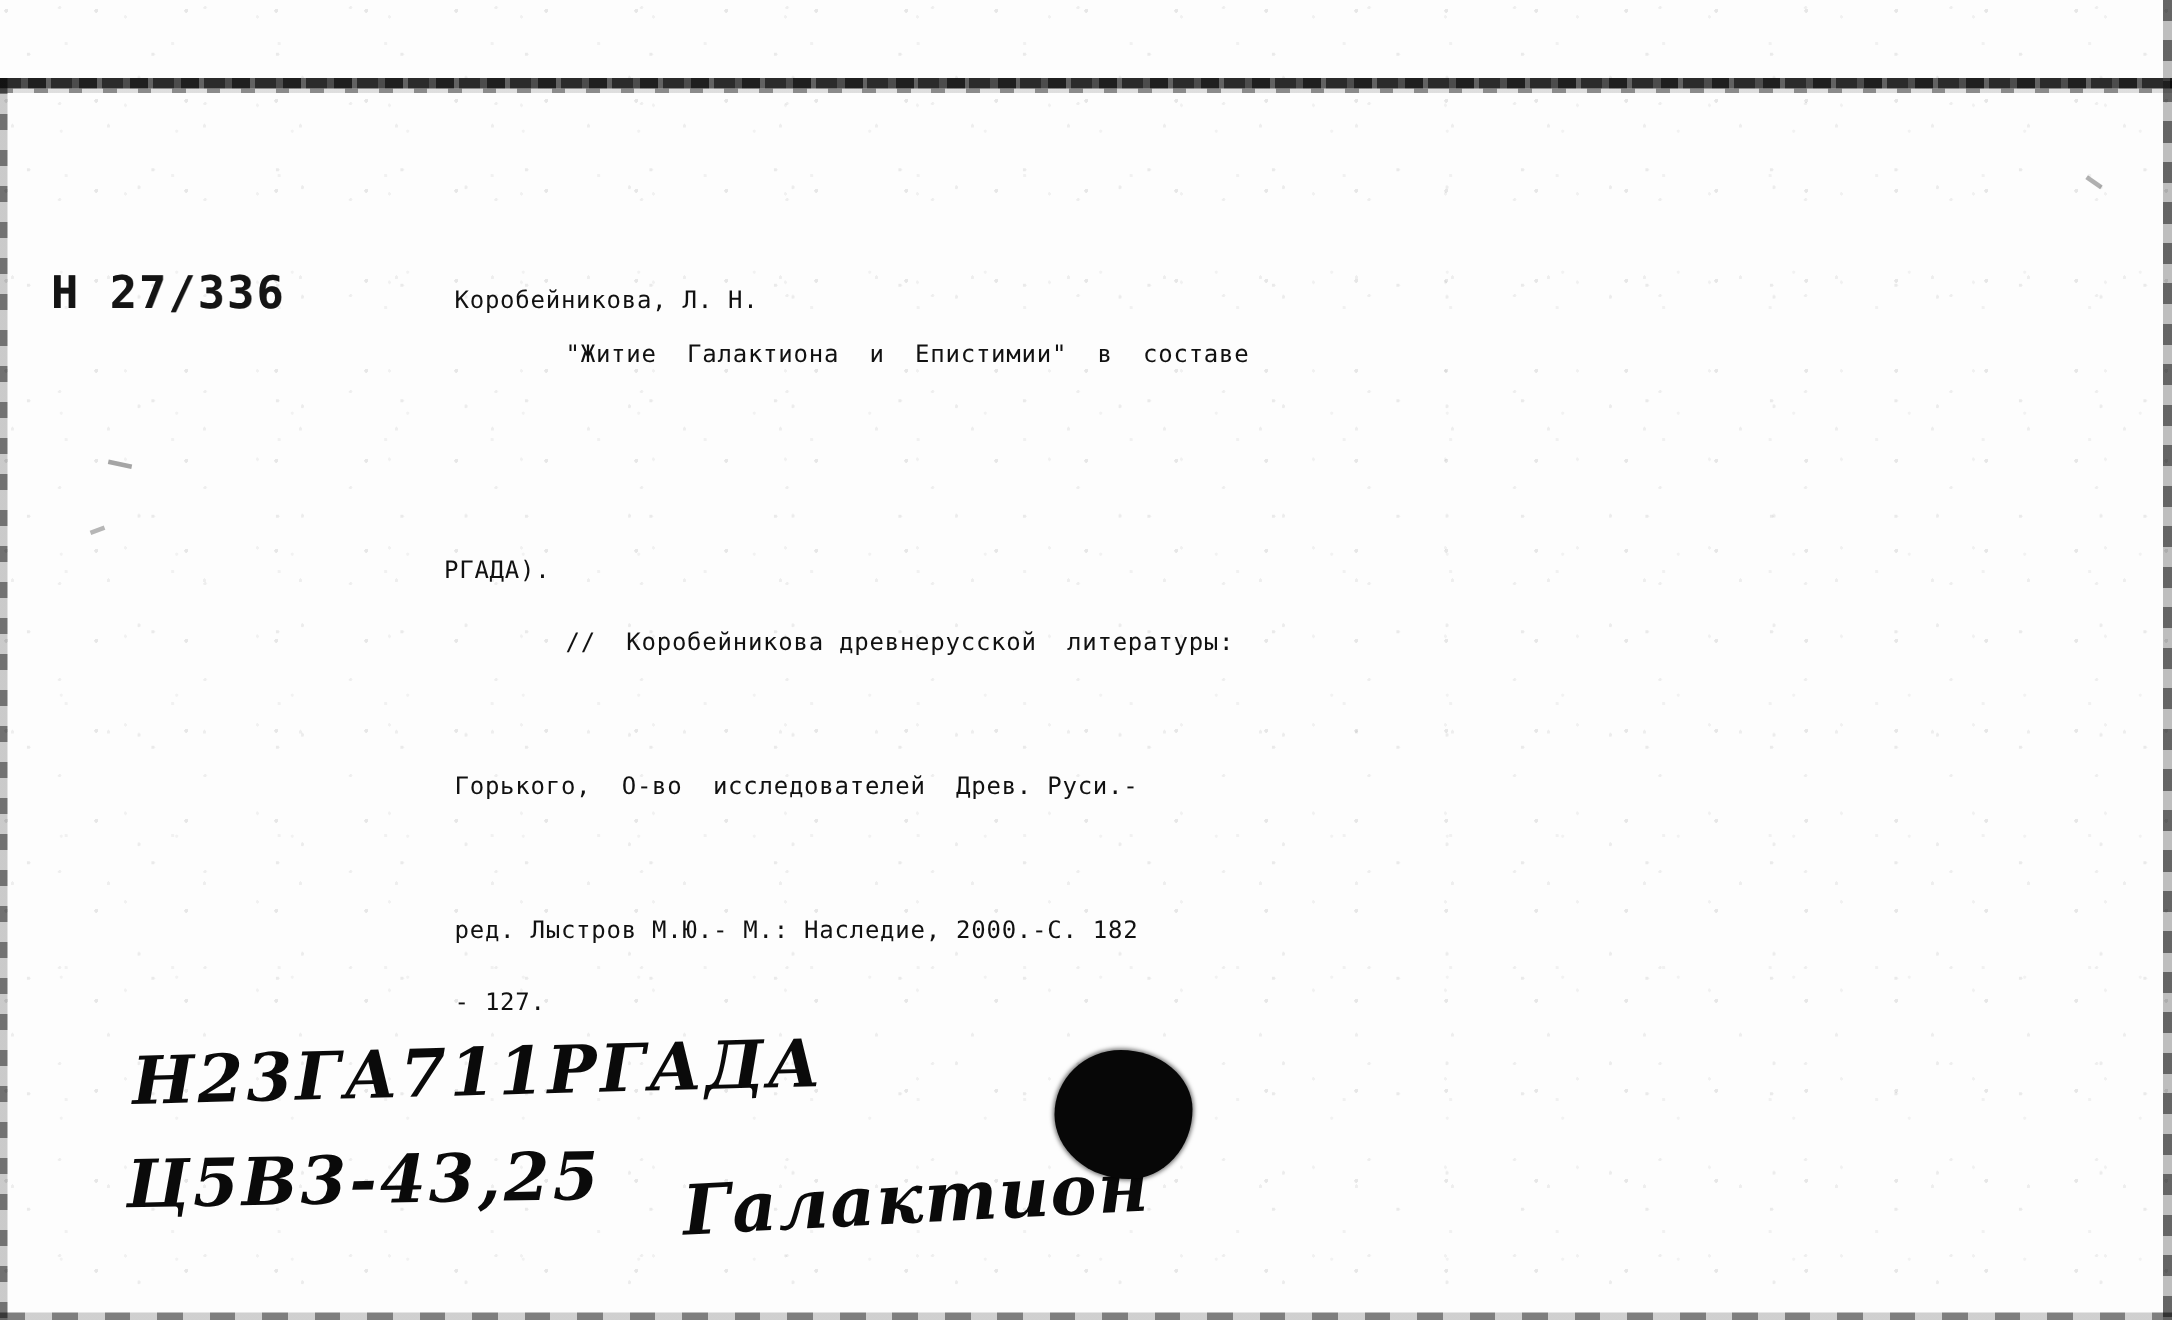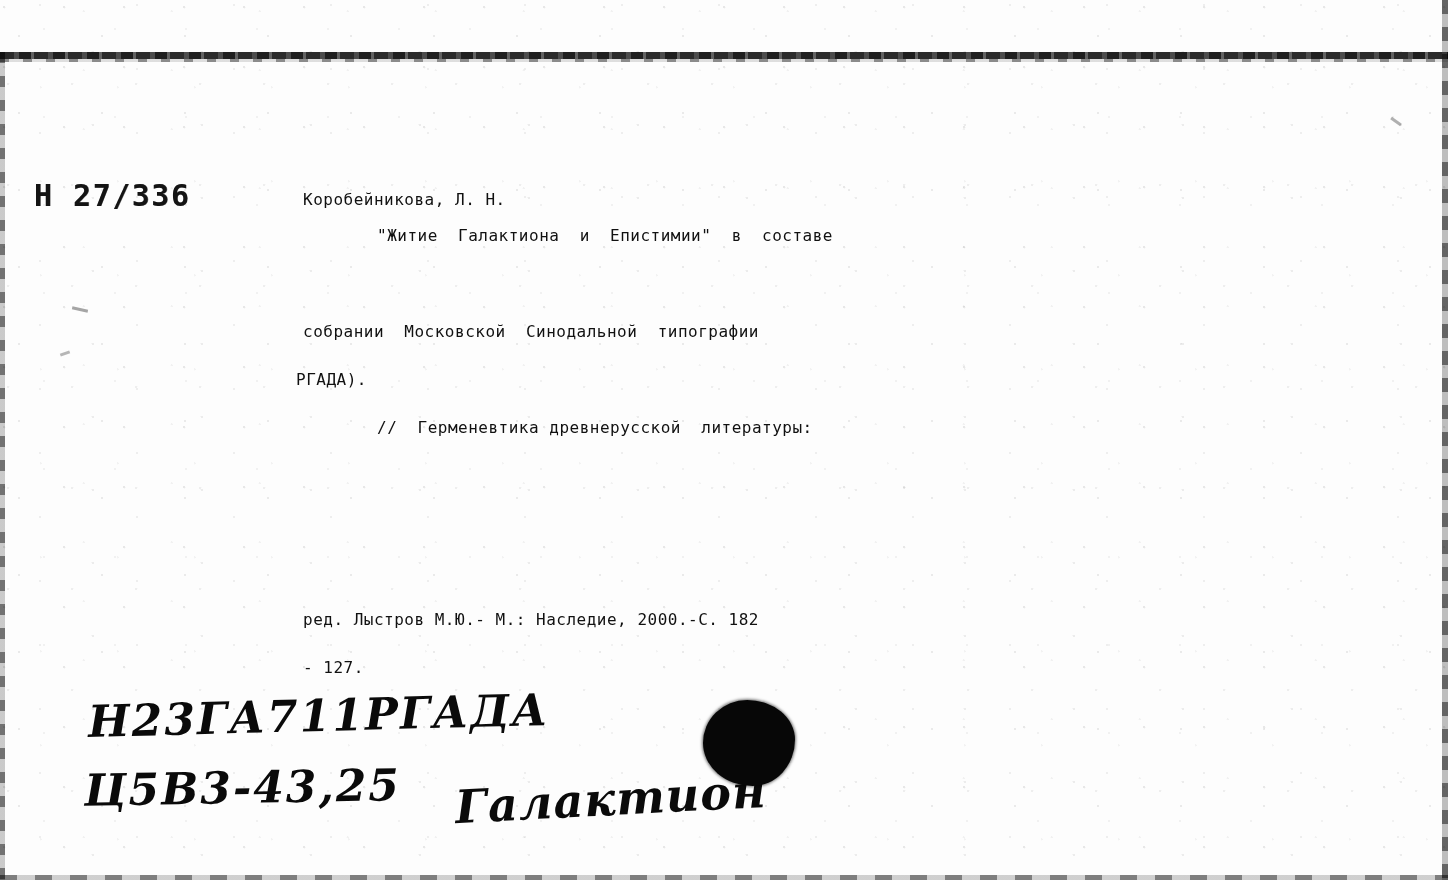--- a/index.html
+++ b/index.html
@@ -199,24 +199,24 @@
 
   <div class="stray-a"></div>
   <div class="stray-b"></div>
   <div class="stray-c"></div>
 
   <div class="shelfmark">Н 27/336</div>
 
   <div class="line l-author">Коробейникова, Л. Н.</div>
 
   <div class="line l-t1">"Житие  Галактиона  и  Епистимии"  в  составе</div>
-  <div class="line l-t3">собрании  Московской  Синодальной  типографии</div>
   <div class="line l-t4">РГАДА).</div>
 
-  <div class="line l-s1">//  Герменевтика древнерусской  литературы:</div>
+  <div class="line l-s1">//  Коробейникова древнерусской  литературы:</div>
+  <div class="line l-s3">Горького,  О-во  исследователей  Древ. Руси.-</div>
   <div class="line l-s5">ред. Лыстров М.Ю.- М.: Наследие, 2000.-С. 182</div>
   <div class="line l-s6">- 127.</div>
 
   <div class="hand hand-1">Н23ГА711РГАДА</div>
   <div class="hand hand-2">Ц5В3-43,25</div>
   <div class="hand hand-3">Галактион</div>
 
   <div class="ink-blot"></div>
 
 </div>

